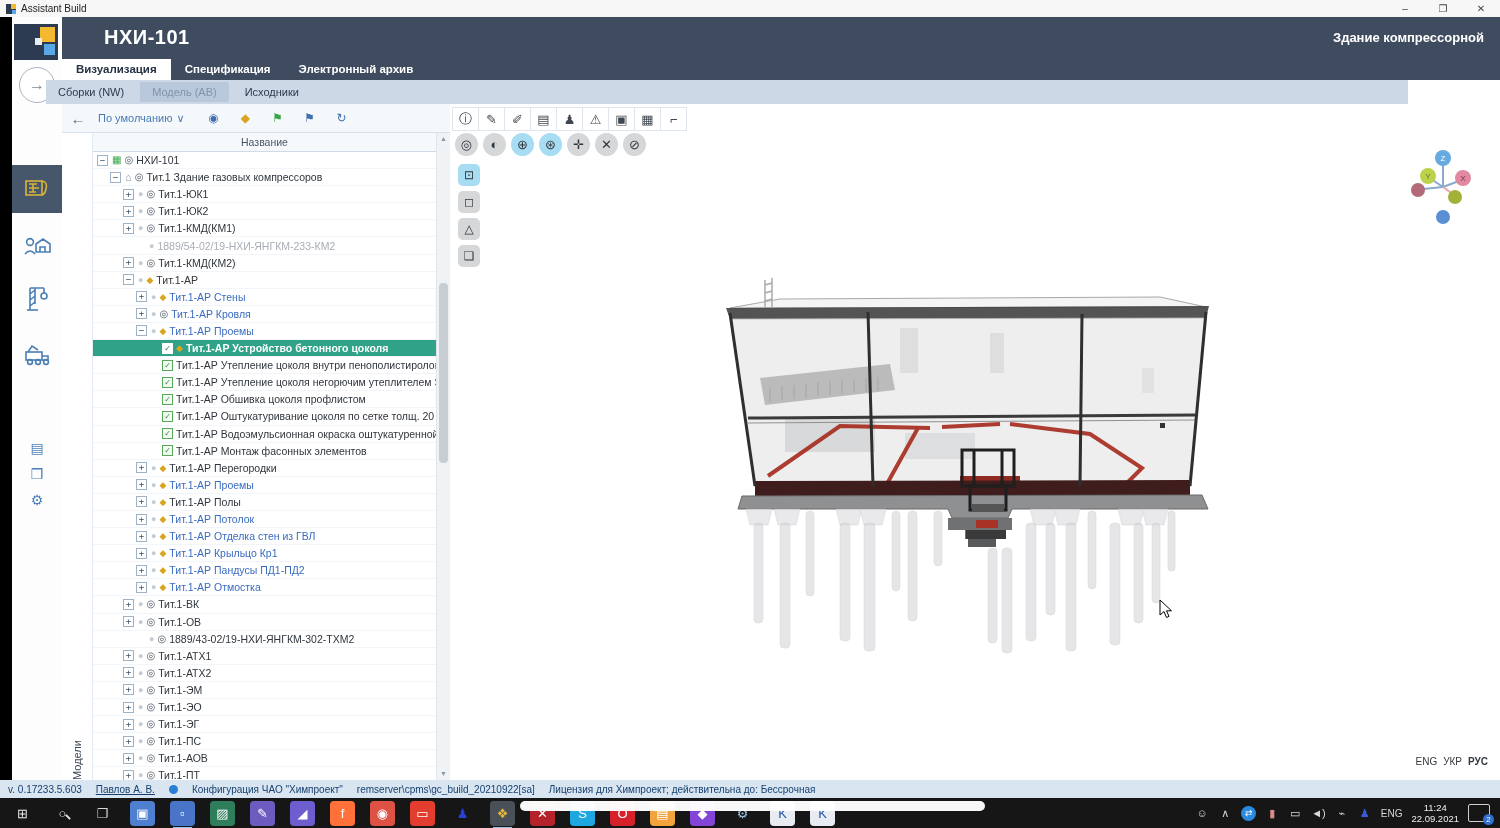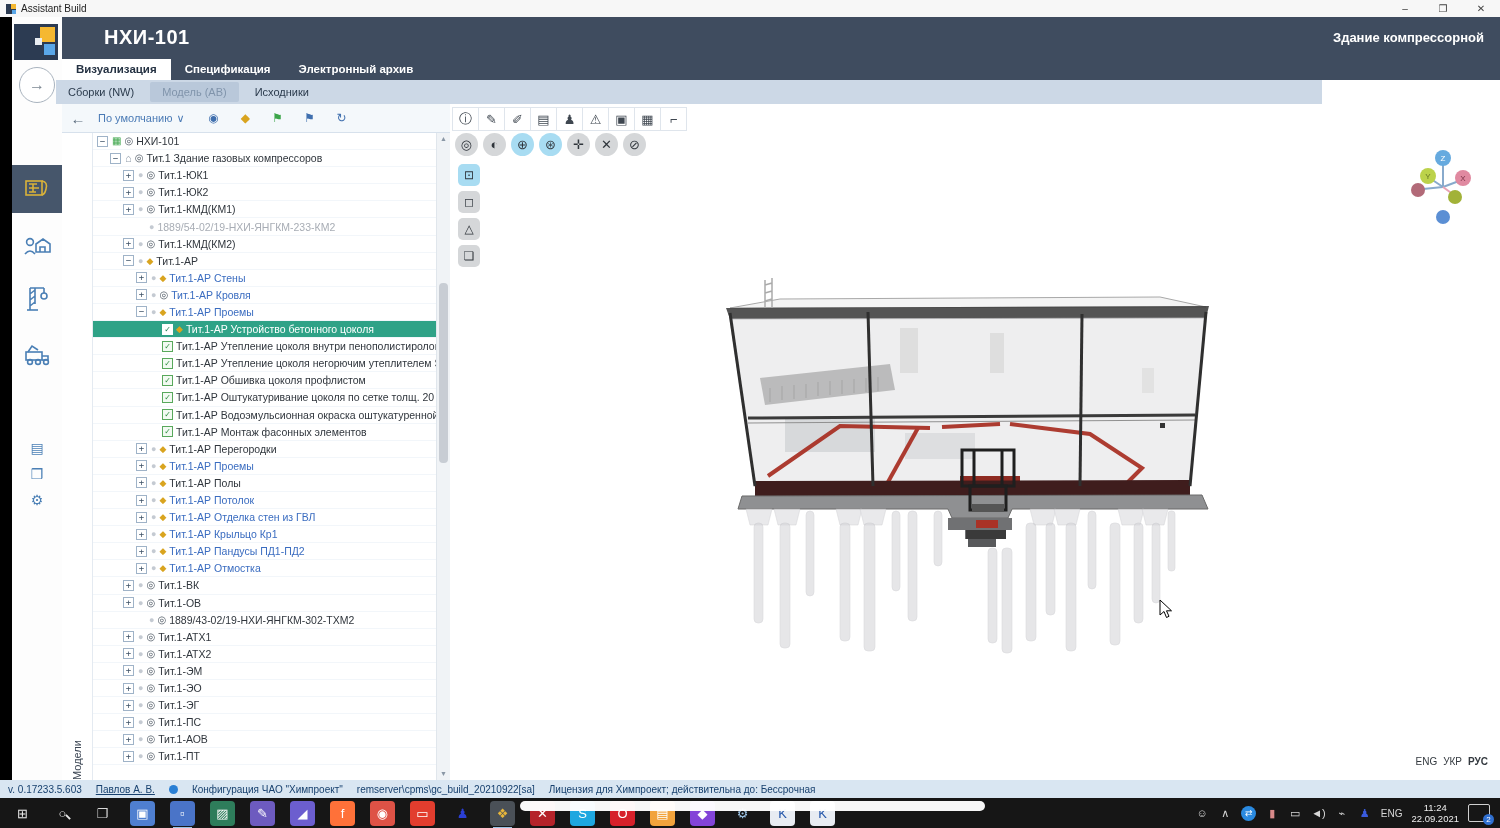--- a/index.html
+++ b/index.html
@@ -28,21 +28,21 @@
   .side-ico.active svg{stroke:#d9b23a;}
   .side-small{position:absolute;left:0;width:50px;height:26px;display:flex;align-items:center;justify-content:center;
               color:#4a7fb5;font-size:14px;}
   
   .header{position:absolute;left:62px;top:17px;width:1438px;height:40px;background:#3f4c5f;display:flex;align-items:center;}
   .header .ptitle{color:#fff;font-size:20px;font-weight:bold;margin-left:42px;letter-spacing:.5px;}
   .header .bname{margin-left:auto;margin-right:16px;color:#fff;font-size:13px;font-weight:bold;}
   .tabbar{position:absolute;left:62px;top:57px;width:1438px;height:23px;background:#3f4c5f;display:flex;align-items:flex-end;}
   .tab{padding:4px 14px 5px 14px;font-size:11.5px;font-weight:bold;color:#fff;}
   .tab.active{background:#fff;color:#253243;margin-top:43px;}
-  .subtabbar{position:absolute;left:56px;top:80px;width:1266px;height:24px;background:#ccd8e6;display:flex;align-items:center;}
+  .subtabbar{position:absolute;left:46px;top:80px;width:1362px;height:24px;background:#ccd8e6;display:flex;align-items:center;}
   .subtab{padding:4px 12px;font-size:11px;color:#2a3a4c;}
   .subtab.selected{background:#b9c8da;color:#8094ab;border-radius:2px;margin:0 4px;}
   
   .tree-panel{position:absolute;left:62px;top:104px;width:388px;height:676px;background:#fff;border-right:2px solid #b9cfe4;
               display:flex;flex-direction:column;}
   .tree-toolbar{height:28px;background:#f4f8fb;border-bottom:1px solid #d7e1ec;display:flex;align-items:center;gap:6px;padding:0 6px;}
   .tt-back{font-size:15px;color:#5a6b7d;width:20px;text-align:center;}
   .tt-preset{font-size:11px;color:#4a7ab5;display:flex;align-items:center;gap:4px;padding:2px 4px;}
   .tt-ico{width:22px;height:20px;display:flex;align-items:center;justify-content:center;font-size:12px;color:#3f6fae;}
   .tt-ico.gold{color:#d9a41f;} .tt-ico.green{color:#3ca54a;} .tt-ico.blue{color:#3f6fae;}
@@ -63,21 +63,21 @@
   .ticon.grid{color:#3ca54a;font-size:10px;}
   .ticon.building{color:#95a0ad;font-size:11px;}
   .ticon.wheel{color:#4a5560;font-size:10px;}
   .ticon.ball{color:#c4cad2;}
   .ticon.cube{color:#d9a41f;}
   .ticon.check{width:9px;height:9px;border:1px solid #58a85c;background:#f2faf2;color:#2f8f3f;font-size:8px;line-height:9px;text-align:center;}
   .trow.sel .ticon.check{background:#fff;color:#1c7a4f;border-color:#fff;}
   .tlabel{overflow:hidden;text-overflow:clip;}
   .tlabel.blue{color:#3a6cc0;}
   .tlabel.gray{color:#a8adb5;}
-  .trow.sel .tlabel{color:#fff;}
+  .trow.sel .tlabel{color:#fff;font-weight:bold;}
   .tree-scroll{width:13px;background:#f0f3f6;border-left:1px solid #e0e6ec;position:relative;}
   .ts-arrow{position:absolute;left:0;width:13px;height:12px;font-size:7px;color:#8a97a5;text-align:center;line-height:12px;}
   .ts-thumb{position:absolute;left:2px;top:150px;width:9px;height:180px;background:#c8cdd4;border-radius:4px;}
   
   .viewport{position:absolute;left:450px;top:104px;width:1050px;height:676px;background:#fff;}
   .vp-toolbar1{position:absolute;left:2px;top:3px;display:flex;}
   .vp-btn1{width:25px;height:22px;border:1px solid #dfe5ec;background:#fff;display:flex;align-items:center;justify-content:center;
            font-size:13px;color:#3f4750;margin-right:-1px;}
   .vp-toolbar2{position:absolute;left:5px;top:29px;display:flex;gap:5px;}
   .vp-btn2{width:23px;height:23px;border-radius:50%;background:#d5d7d9;display:flex;align-items:center;justify-content:center;
@@ -209,20 +209,21 @@
         <span class="tt-ico green">⚑</span>
         <span class="tt-ico blue">⚑</span>
         <span class="tt-ico blue">↻</span>
       </span>
   </div>
   <div class="tree-mid">
     <div class="vtab-strip">
       <span class="vtab">Модели</span>
     </div>
     <div class="tree-body">
+      <div class="tree-colhead">Название</div>
       <div class="tree-rows" id="tree-rows">
           <div class="trow">
             <span class="pad" style="width: 4px;"></span>
             <span class="exp">−</span>
             <span class="ticon grid">▦</span>
             <span class="ticon wheel">◎</span>
             <span class="tlabel ">НХИ-101</span>
           </div>
           <div class="trow">
             <span class="pad" style="width: 17px;"></span>

